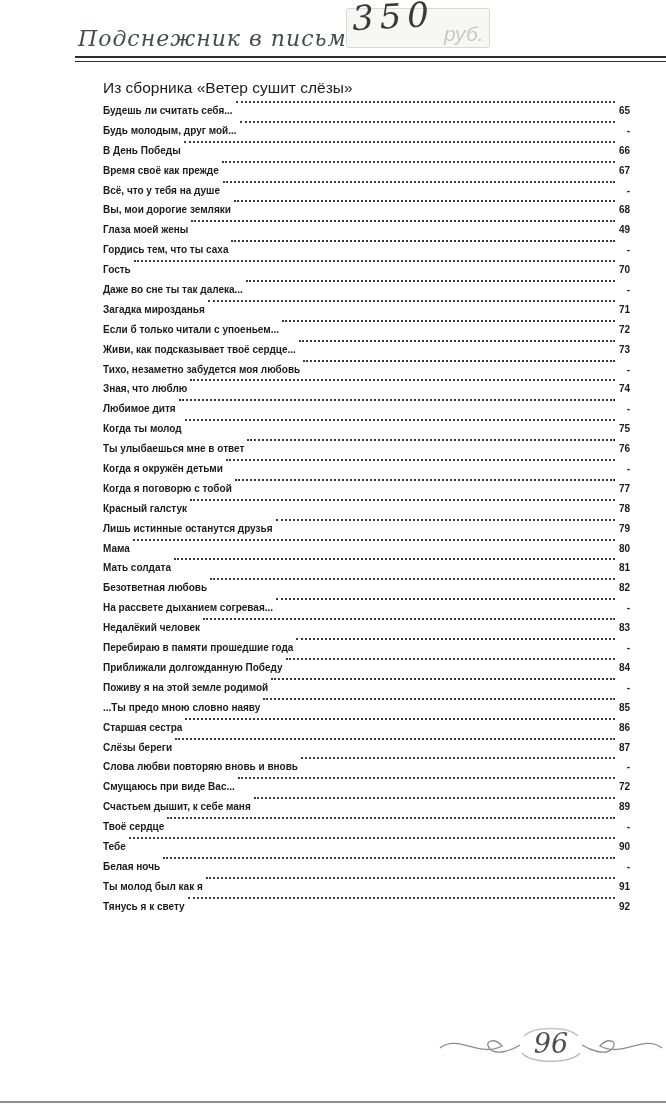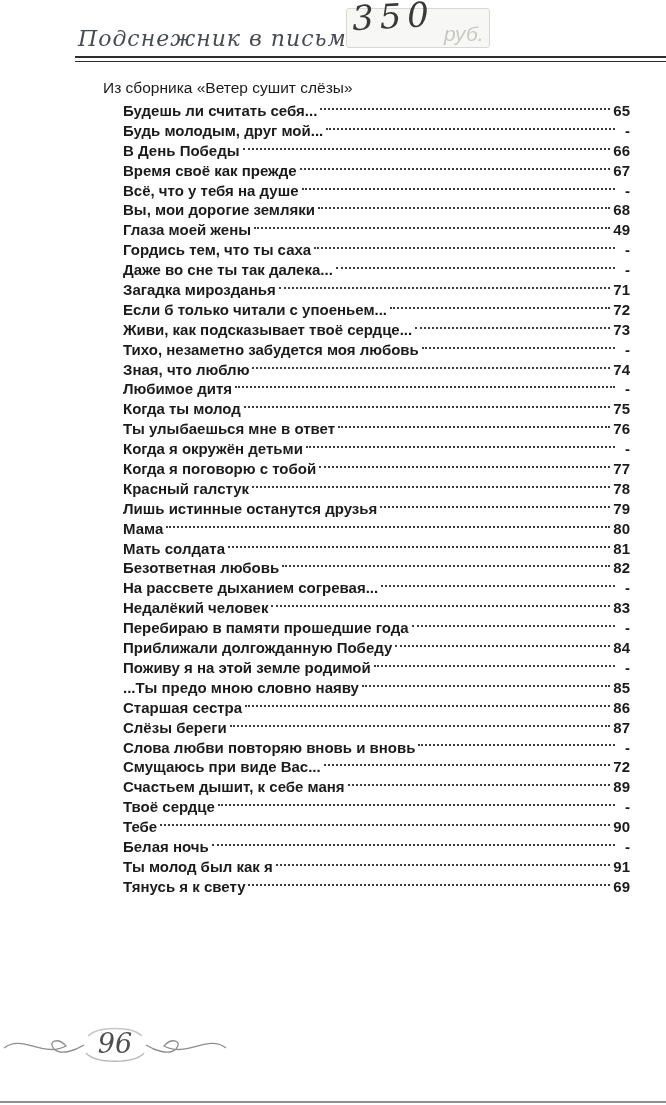--- a/index.html
+++ b/index.html
@@ -55,45 +55,44 @@
     color:#1b1b1b;
   }
   .toc-section-title {
     font-size:15.5px;
     font-weight:400;
     margin-bottom:3px;
     line-height:20px;
   }
   .toc-row {
     display:flex;
-    align-items:center;
+    align-items:flex-start;
     line-height:19.9px;
     height:19.9px;
-    font-size:15px;
+    font-size:10px;
     font-weight:700;
-    margin-left:20px;
   }
   .toc-title { white-space:nowrap; }
   .toc-dots {
     flex:1;
     border-bottom:2px dotted #3c3c3c;
     margin:0 3px 4px 3px;
     min-width:8px;
   }
   .toc-page {
     white-space:nowrap;
     min-width:12px;
     text-align:right;
   }
   
   .footer-ornament {
     position:absolute;
     left:0; right:0;
     top:1022px;
-    text-align:left;
+    text-align:right;
   }
   .bottom-rule {
     position:absolute; left:0; right:0; bottom:2px;
     height:2px;
     background:#8f8f8f;
   }
 </style>
 </head>
 <body>
 
@@ -151,20 +150,25 @@
       <span class="toc-dots"></span>
       <span class="toc-page">49</span>
     </div>
 
     <div class="toc-row">
       <span class="toc-title">Гордись тем, что ты саха</span>
       <span class="toc-dots"></span>
       <span class="toc-page">-</span>
     </div>
 
+    <div class="toc-row">
+      <span class="toc-title">Гость</span>
+      <span class="toc-dots"></span>
+      <span class="toc-page">70</span>
+    </div>
 
     <div class="toc-row">
       <span class="toc-title">Даже во сне ты так далека...</span>
       <span class="toc-dots"></span>
       <span class="toc-page">-</span>
     </div>
 
     <div class="toc-row">
       <span class="toc-title">Загадка мирозданья</span>
       <span class="toc-dots"></span>
@@ -341,21 +345,21 @@
 
     <div class="toc-row">
       <span class="toc-title">Ты молод был как я</span>
       <span class="toc-dots"></span>
       <span class="toc-page">91</span>
     </div>
 
     <div class="toc-row">
       <span class="toc-title">Тянусь я к свету</span>
       <span class="toc-dots"></span>
-      <span class="toc-page">69</span>
+      <span class="toc-page">92</span>
     </div>
   </div>
   </div>
 
   <div class="footer-ornament">
     <svg width="230" height="48" viewBox="0 0 230 48">
       <g stroke="#8d8d8d" fill="none" stroke-width="1.3">
         <path d="M4 26 C 22 12, 44 36, 66 24 C 58 15, 47 19, 54 27 C 61 34, 76 28, 84 23"></path>
         <path d="M226 26 C 208 12, 186 36, 164 24 C 172 15, 183 19, 176 27 C 169 34, 154 28, 146 23"></path>
         <path d="M86 31 C 96 42, 134 42, 144 31" stroke="#b8b8b8"></path>

